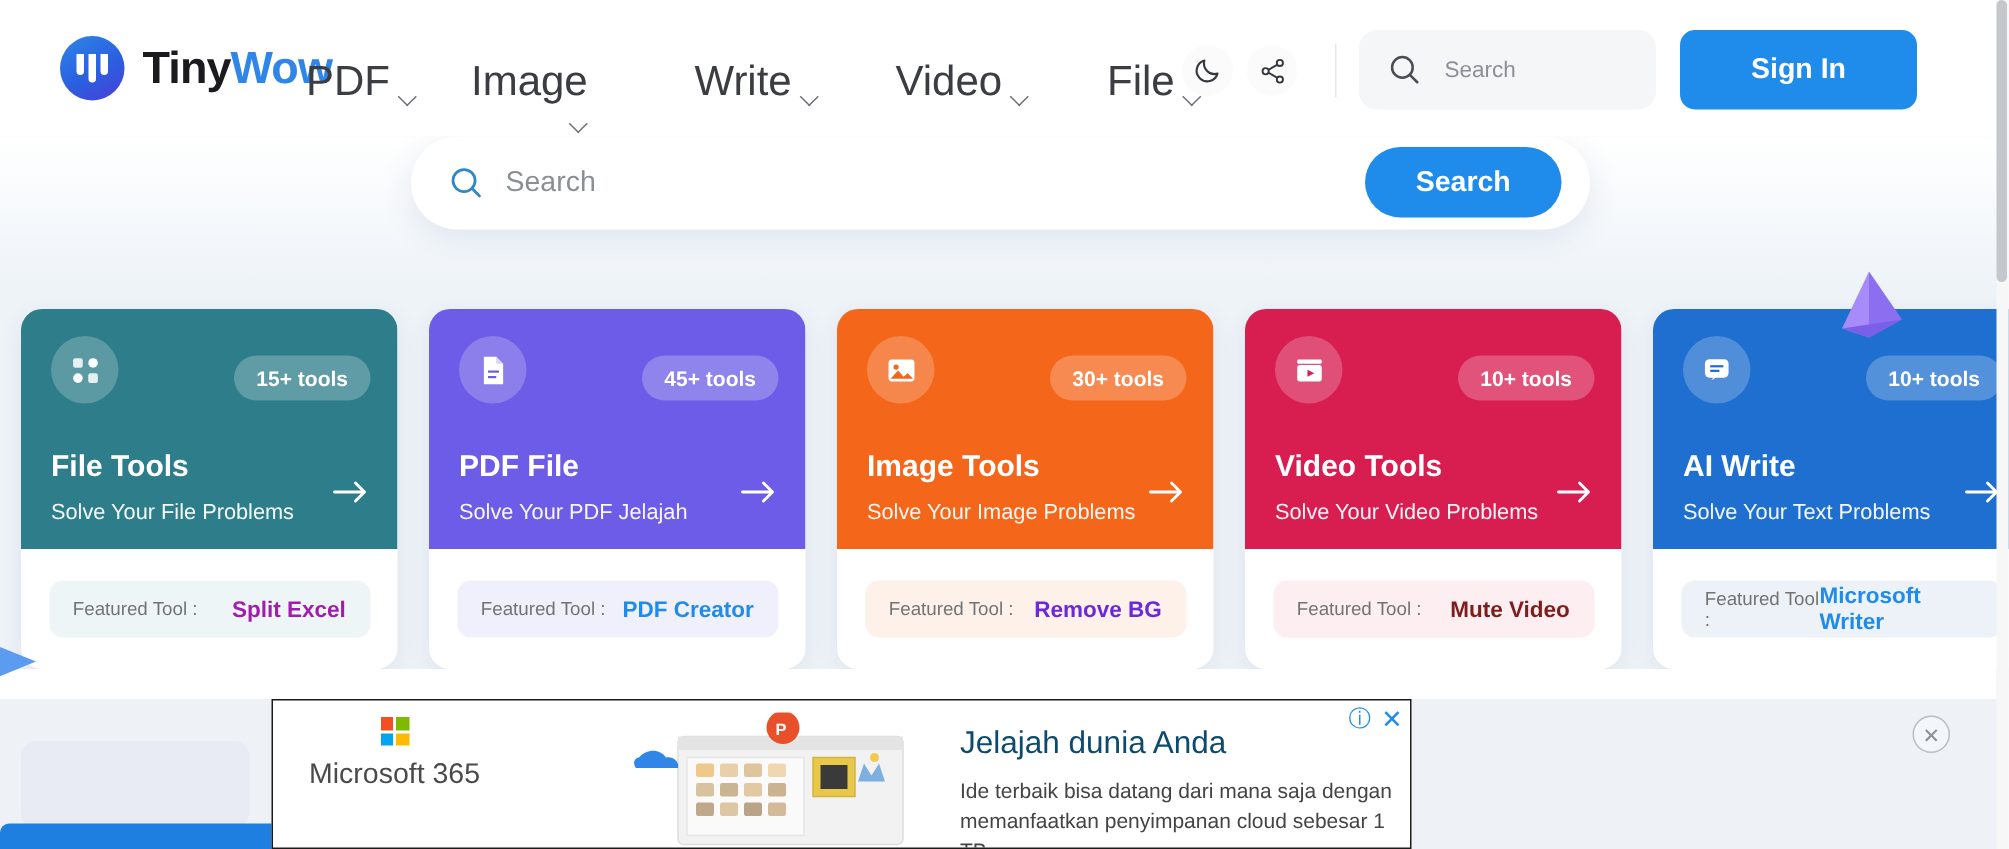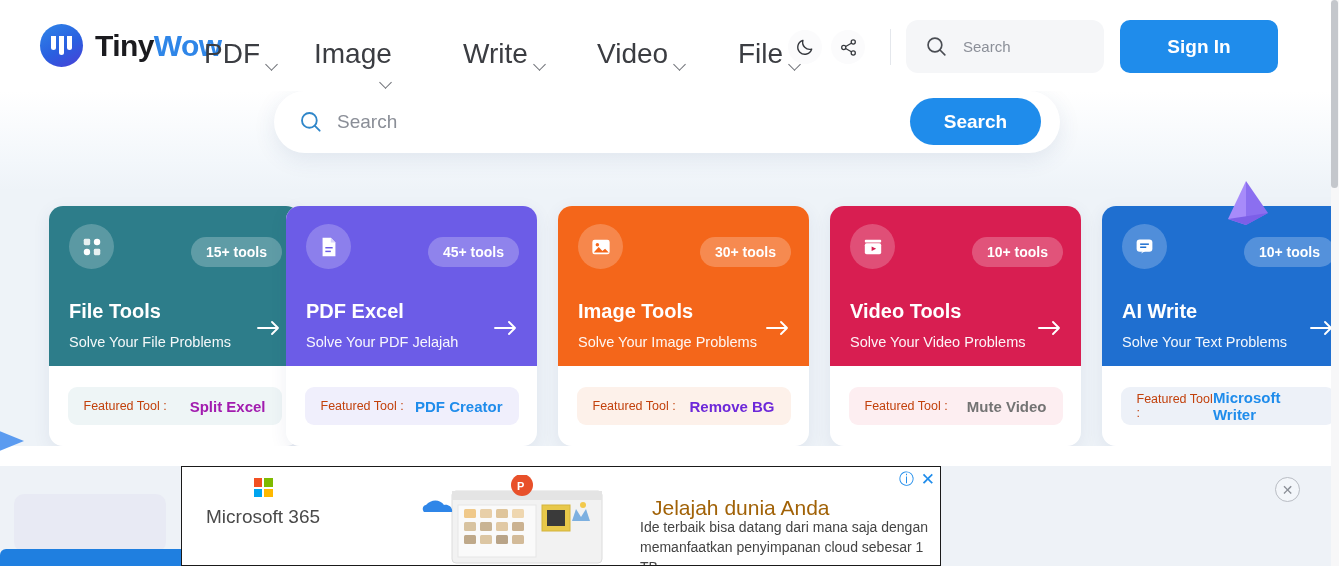--- a/index.html
+++ b/index.html
@@ -116,21 +116,21 @@
     position:absolute; left: 20px; top: 128px;
     font-size: 14.5px; color:#ffffff; opacity: .95;
   }
   .card-arrow { position:absolute; right: 18px; top: 113px; }
   .card-foot { height: 80px; display:flex; align-items:center; justify-content:center; }
   .foot-pill {
     width: 214px; height: 38px; border-radius: 9px;
     display:flex; align-items:center; justify-content:space-between;
     padding: 0 16px;
   }
-  .foot-label { font-size: 12.5px; color:#c2410c; }
+  .foot-label { font-size: 12.5px; color:#737373; }
   .foot-tool { font-size: 15px; font-weight:bold; }
 
   
   .tri-left {
     position:absolute; left: -8px; top: 428px;
     width: 0; height: 0;
     border-top: 13px solid transparent;
     border-bottom: 13px solid transparent;
     border-left: 32px solid #5b9bf0;
     z-index: 5;
@@ -148,21 +148,21 @@
   .ms-squares { width:19px; height:19px; display:grid; grid-template-columns:1fr 1fr; grid-template-rows:1fr 1fr; gap:2px; }
   .ms-squares i { display:block; }
   .ms-squares i:nth-child(1){ background:#f25022; }
   .ms-squares i:nth-child(2){ background:#7fba00; }
   .ms-squares i:nth-child(3){ background:#00a4ef; }
   .ms-squares i:nth-child(4){ background:#ffb900; }
   .ms-name { font-size: 19px; color:#4a4a4a; }
   .ad-art {
     position:absolute; left: 236px; top: 8px; width: 200px; height: 92px;
   }
-  .ad-headline { position:absolute; left: 458px; top: 29px; font-size: 21px; color:#a16207;margin-left:12px; }
+  .ad-headline { position:absolute; left: 458px; top: 17px; font-size: 21px; color:#0c4a6e; }
   .ad-body { position:absolute; left: 458px; top: 50px; font-size: 14px; line-height: 20px; color:#444; width: 300px; }
   .ad-info { position:absolute; right: 26px; top: 3px; color:#1f8ceb; font-size: 15px; }
   .ad-close { position:absolute; right: 5px; top: 2px; color:#1f8ceb; font-size: 17px; cursor:pointer; }
 
   .page-close {
     position:absolute; left: 1275px; top: 477px; width: 25px; height: 25px;
     border-radius:50%; border:1.3px solid #b9bdc4; color:#8b8f97;
     display:flex; align-items:center; justify-content:center; font-size:14px; z-index: 55; cursor:pointer;
     background:#f3f6fa;
   }
@@ -273,21 +273,21 @@
   <div class="tri-left"></div>
 
   <svg class="pyramid" viewBox="0 0 44 48">
     <polygon points="20,2 2,40 20,46" fill="#a78bfa"></polygon>
     <polygon points="20,2 42,34 20,46" fill="#8b6ff0"></polygon>
     <polygon points="2,40 20,46 42,34" fill="#7c5fe8"></polygon>
   </svg>
 
   <div class="cards">
 
-    <div class="card" style="left:14px;margin-left:35px;">
+    <div class="card" style="left:14px;">
       <div class="card-top" style="background:#2d7d8a;">
         <div class="card-icon">
           <svg width="22" height="22" viewBox="0 0 24 24" fill="none">
             <rect x="3" y="3" width="7" height="7" rx="1.6" fill="#fff" opacity=".85"></rect>
             <rect x="14" y="3" width="7" height="7" rx="3.5" fill="#fff"></rect>
             <rect x="3" y="14" width="7" height="7" rx="3.5" fill="#fff"></rect>
             <rect x="14" y="14" width="7" height="7" rx="1.6" fill="#fff" opacity=".85"></rect>
           </svg>
         </div>
         <div class="badge">15+ tools</div>
@@ -309,21 +309,21 @@
       <div class="card-top" style="background:#6c5ce7;">
         <div class="card-icon">
           <svg width="20" height="22" viewBox="0 0 20 24" fill="none">
             <path d="M3 2h9l5 5v15H3z" fill="#fff"></path>
             <path d="M12 2v5h5" fill="#d9d4fb"></path>
             <rect x="6" y="12" width="8" height="1.6" fill="#6c5ce7"></rect>
             <rect x="6" y="16" width="6" height="1.6" fill="#6c5ce7"></rect>
           </svg>
         </div>
         <div class="badge">45+ tools</div>
-        <div class="card-title">PDF Excel</div>
+        <div class="card-title">PDF File</div>
         <div class="card-sub">Solve Your PDF Jelajah</div>
         <svg class="card-arrow" width="26" height="18" viewBox="0 0 26 18">
           <path d="M2 9h20M16 3l6 6-6 6" stroke="#fff" stroke-width="1.9" fill="none" stroke-linecap="round" stroke-linejoin="round"></path>
         </svg>
       </div>
       <div class="card-foot">
         <div class="foot-pill" style="background:#f0effc;">
           <span class="foot-label">Featured Tool :</span>
           <span class="foot-tool" style="color:#1f8ceb;">PDF Creator</span>
         </div>
@@ -366,21 +366,21 @@
         <div class="badge">10+ tools</div>
         <div class="card-title">Video Tools</div>
         <div class="card-sub">Solve Your Video Problems</div>
         <svg class="card-arrow" width="26" height="18" viewBox="0 0 26 18">
           <path d="M2 9h20M16 3l6 6-6 6" stroke="#fff" stroke-width="1.9" fill="none" stroke-linecap="round" stroke-linejoin="round"></path>
         </svg>
       </div>
       <div class="card-foot">
         <div class="foot-pill" style="background:#fdeef1;">
           <span class="foot-label">Featured Tool :</span>
-          <span class="foot-tool" style="color:#737373;">Mute Video</span>
+          <span class="foot-tool" style="color:#7f1d1d;">Mute Video</span>
         </div>
       </div>
     </div>
 
     <div class="card" style="left:1102px;">
       <div class="card-top" style="background:#1f6fd0;">
         <div class="card-icon">
           <svg width="21" height="21" viewBox="0 0 24 24" fill="none">
             <rect x="3" y="4" width="18" height="14" rx="3.5" fill="#fff"></rect>
             <path d="M8 20l2-3h3z" fill="#fff"></path>

